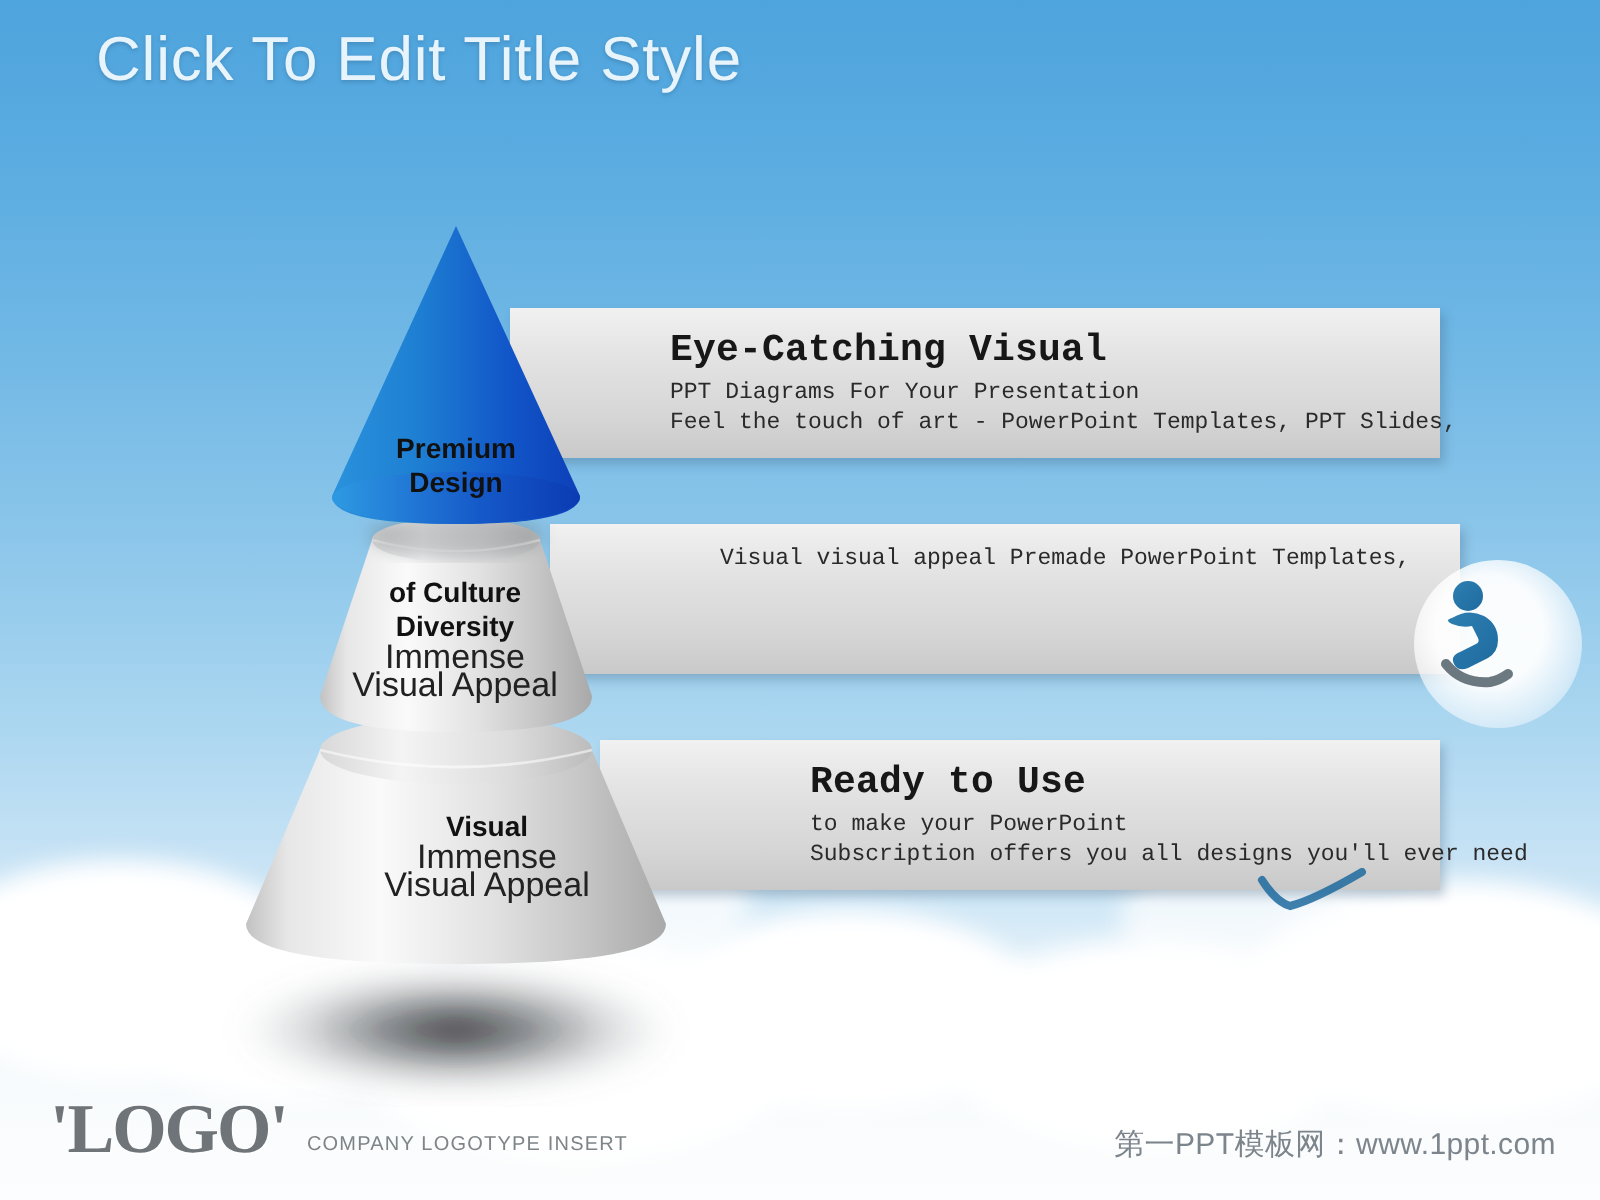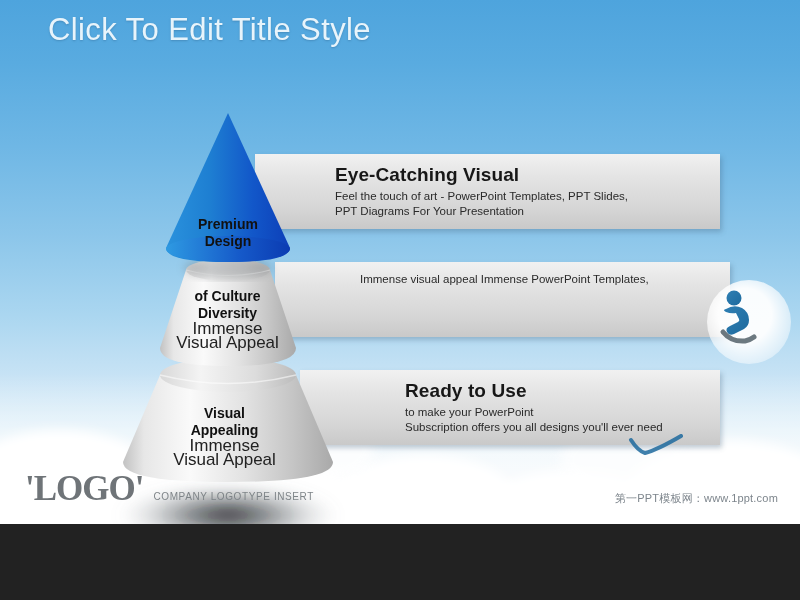--- a/index.html
+++ b/index.html
@@ -3,21 +3,21 @@
 <meta charset="utf-8">
 <style>
   html, body {
     margin: 0;
     padding: 0;
     background: #222;
   }
   #slide {
     position: relative;
     width: 800px;
-    height: 524px;
+    height: 600px;
     overflow: hidden;
     font-family: "Liberation Sans", sans-serif;
     background: linear-gradient(to bottom,
         #4ea4dd 0%,
         #59abe0 12%,
         #6fb7e5 28%,
         #8cc6ea 45%,
         #aad6f0 60%,
         #c8e3f5 72%,
         #dceef8 82%,
@@ -54,20 +54,21 @@
     text-shadow: 0 1px 2px rgba(40,90,130,.35);
     white-space: nowrap;
   }
 
   
   .banner {
     position: absolute;
     height: 75px;
     background: linear-gradient(to bottom, #f1f1f1 0%, #e4e4e4 30%, #d6d6d6 72%, #c9c9c9 100%);
     box-shadow: 2px 3px 5px rgba(60,90,115,.30);
+    font-family: Liberation Mono, monospace;
   }
   .banner-1 { left: 255px; top: 154px; width: 465px; }
   .banner-2 { left: 275px; top: 262px; width: 455px; }
   .banner-3 { left: 300px; top: 370px; width: 420px; }
 
   .banner-body {
     position: absolute;
     top: 10px;
   }
   .banner-1 .banner-body { left: 80px; }
@@ -107,21 +108,21 @@
   }
   .tier-label .t-sub {
     font-size: 17px;
     font-weight: normal;
     line-height: 14px;
     color: #222;
   }
 
   #label-top    { left: 148px; top: 216px; width: 160px; }
   #label-mid    { left: 145px; top: 288px; width: 165px; }
-  #label-bottom { left: 137px; top: 405px; width: 175px; }
+  #label-bottom { left: 156px; top: 405px; width: 175px; }
 
   
   #person-glow {
     position: absolute;
     left: 707px; top: 280px;
     width: 84px; height: 84px;
     border-radius: 50%;
     background: radial-gradient(circle at 45% 42%, rgba(255,255,255,.95) 40%, rgba(255,255,255,.55) 68%, rgba(255,255,255,0) 100%);
   }
   #person-svg { position: absolute; left: 712px; top: 285px; }
@@ -148,21 +149,21 @@
     margin-left: 10px;
     margin-bottom: 4px;
     font-size: 10px;
     letter-spacing: 0.6px;
     color: #7e8488;
     text-align: right;
   }
   #watermark {
     position: absolute;
     right: 22px; bottom: 18px;
-    font-size: 11px;
+    font-size: 15px;
     color: #7d858c;
     letter-spacing: .2px;
   }
 </style>
 </head>
 <body>
 
 <div id="slide">
 
   <div class="cloud-band"></div>
@@ -173,28 +174,28 @@
   <div class="cloud" style="left:470px;  top:470px; width:210px; height:105px;"></div>
   <div class="cloud" style="left:620px;  top:440px; width:220px; height:120px;"></div>
   <div class="cloud" style="left:255px;  top:415px; width:120px; height:70px; opacity:.75;"></div>
   <div class="cloud" style="left:560px;  top:425px; width:130px; height:70px; opacity:.7;"></div>
 
   <div id="title">Click To Edit Title Style</div>
 
   <div class="banner banner-1">
     <div class="banner-body">
       <h2>Eye-Catching Visual</h2>
+      <p>PPT Diagrams For Your  Presentation</p>
       <p>Feel the touch of art - PowerPoint Templates,  PPT Slides,</p>
-      <p>PPT Diagrams For Your  Presentation</p>
     </div>
   </div>
 
   <div class="banner banner-2">
     <div class="banner-body">
-      <p>Immense  visual appeal Immense PowerPoint Templates,</p>
+      <p>Visual  visual appeal Premade PowerPoint Templates,</p>
     </div>
   </div>
 
   <div class="banner banner-3">
     <div class="banner-body">
       <h2>Ready to Use</h2>
       <p>to make your  PowerPoint</p>
       <p>Subscription offers you  all designs you'll  ever need</p>
     </div>
   </div>
@@ -287,21 +288,20 @@
 
   <div class="tier-label" id="label-mid">
     <div class="t-main">of Culture</div>
     <div class="t-main">Diversity</div>
     <div class="t-sub">Immense</div>
     <div class="t-sub">Visual Appeal</div>
   </div>
 
   <div class="tier-label" id="label-bottom">
     <div class="t-main">Visual</div>
-    <div class="t-main">Appealing</div>
     <div class="t-sub">Immense</div>
     <div class="t-sub">Visual Appeal</div>
   </div>
 
   <div id="logo-block">
     <div id="logo-mark">'LOGO'</div>
     <div id="logo-caption">COMPANY LOGOTYPE  INSERT</div>
   </div>
 
   <div id="watermark">第一PPT模板网：www.1ppt.com</div>

